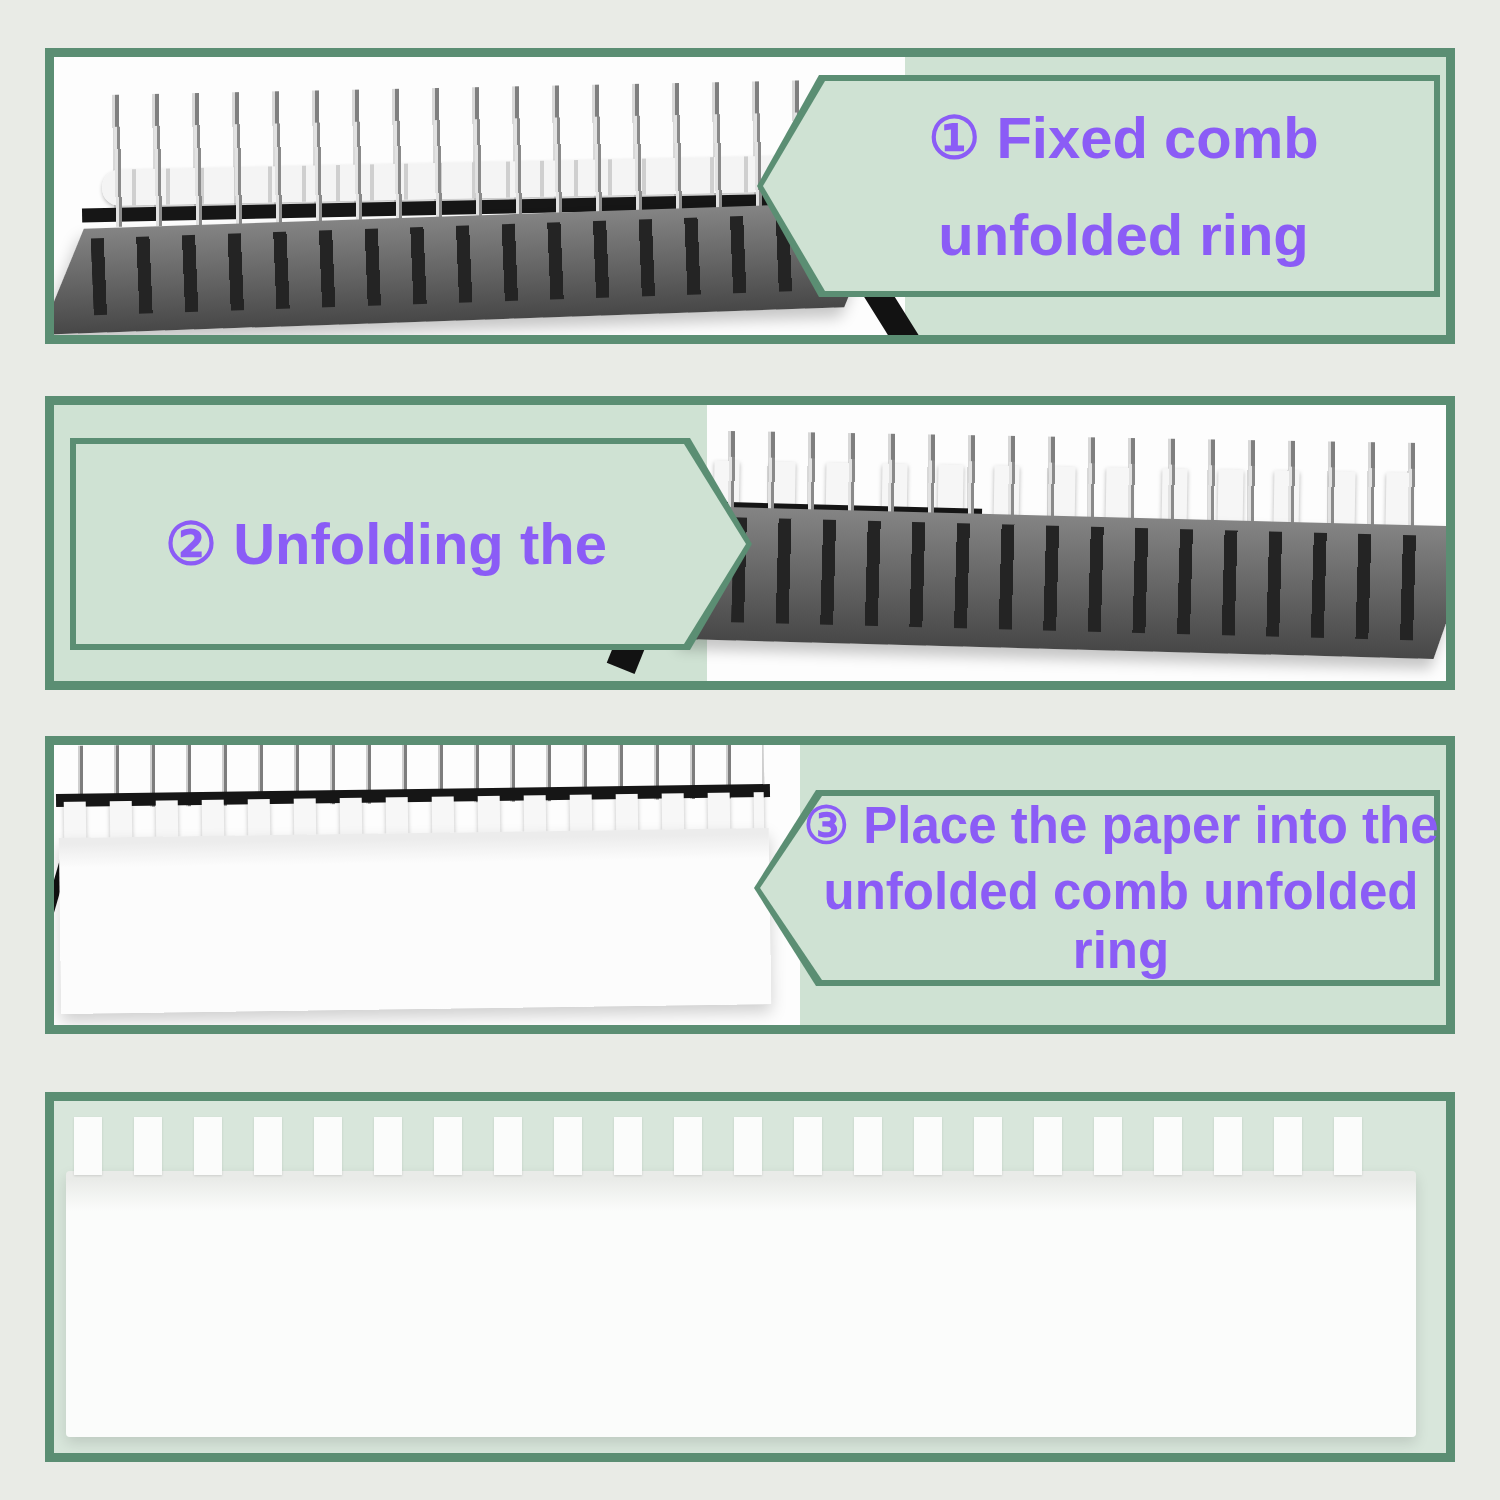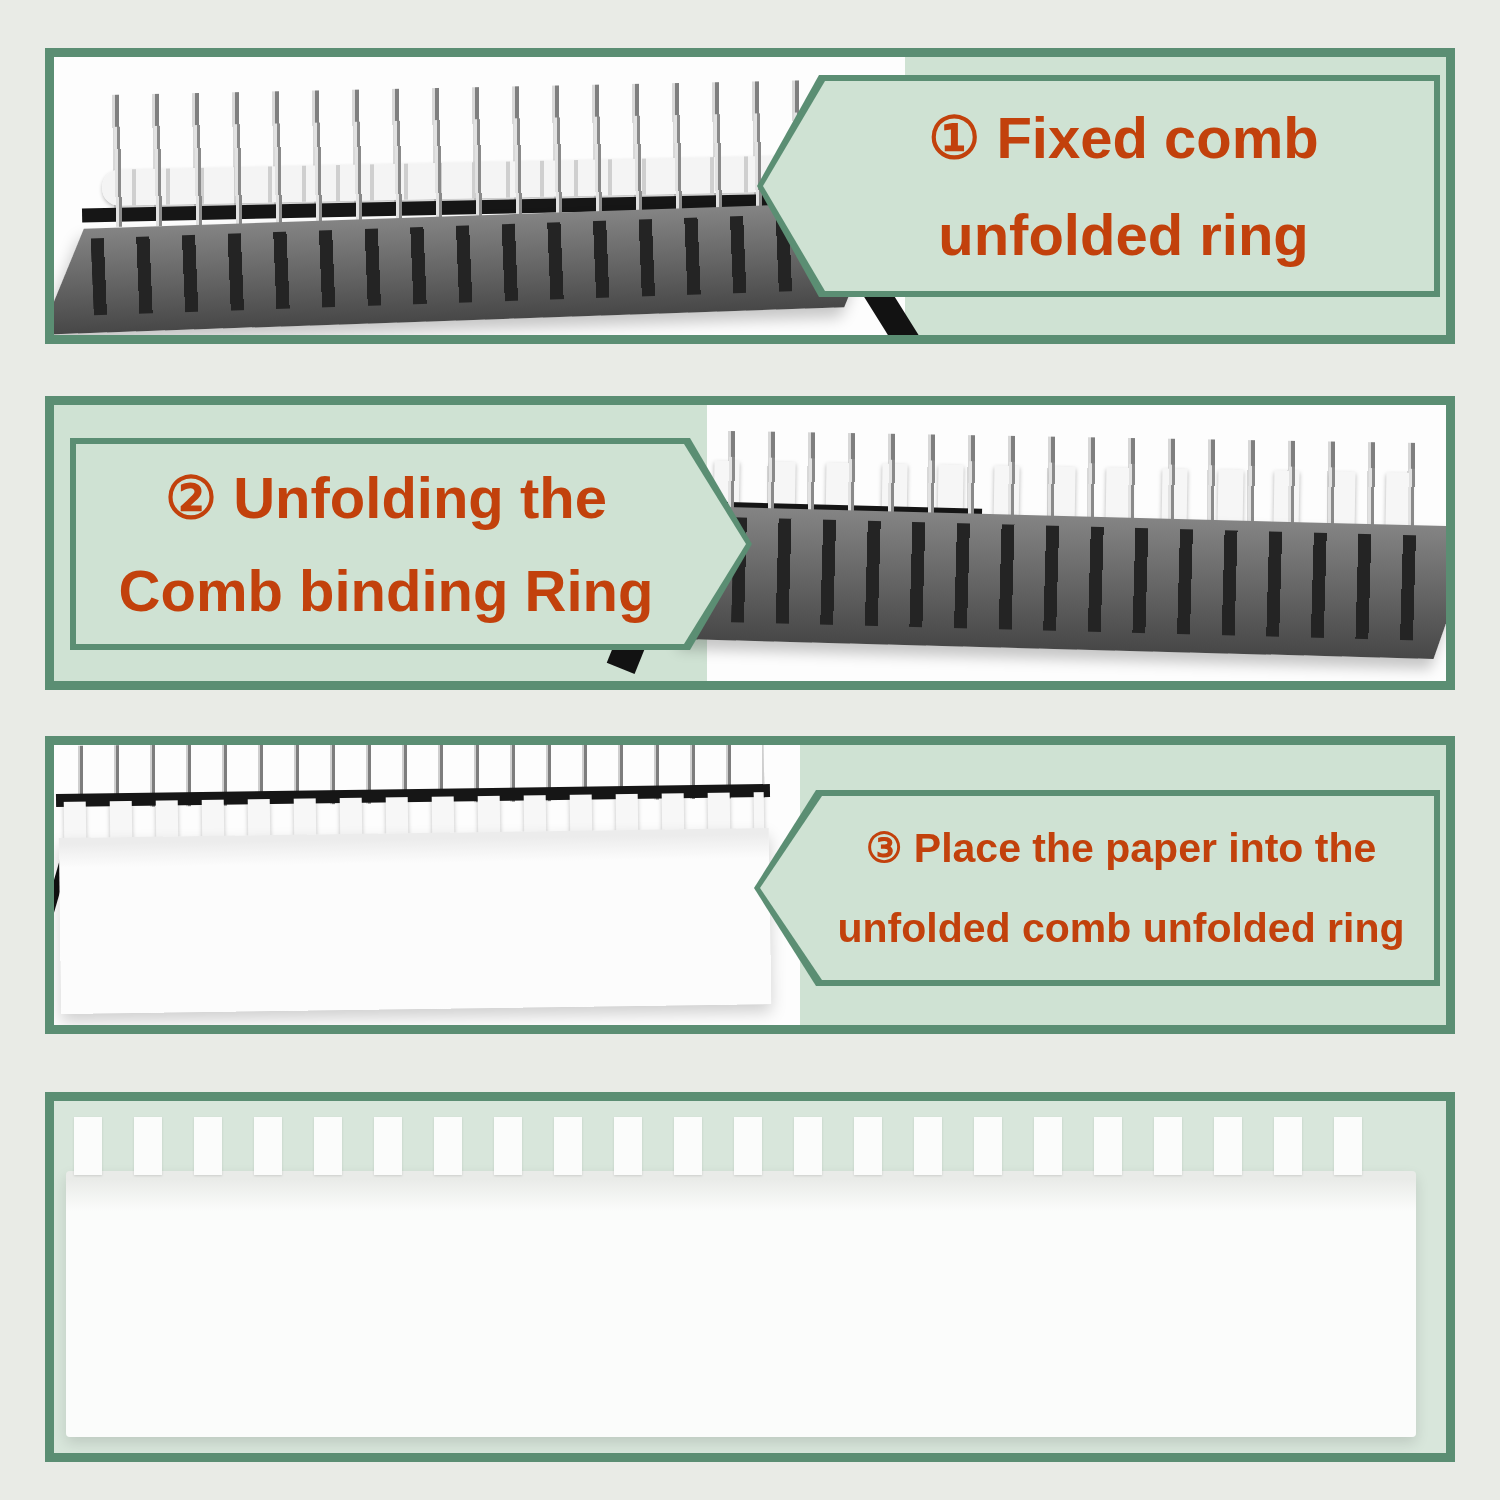--- a/index.html
+++ b/index.html
@@ -31,28 +31,28 @@
   .callout.point-left .shape-inner{
     clip-path:polygon(62px 0,100% 0,100% 100%,62px 100%,0 50%);
   }
   .callout.point-right .shape-outer,
   .callout.point-right .shape-inner{
     clip-path:polygon(0 0,calc(100% - 62px) 0,100% 50%,calc(100% - 62px) 100%,0 100%);
   }
   .callout .txt{
     position:absolute;inset:0;display:flex;flex-direction:column;
     justify-content:space-evenly;align-items:center;
-    color:#c2410c;font-weight:bold;text-align:center;
+    color:#8b5cf6;font-weight:bold;text-align:center;
   }
   #callout1{left:703px;top:18px;width:683px;height:222px;}
   #callout1 .txt{font-size:58px;padding-left:50px;}
   #callout2{left:16px;top:33px;width:682px;height:212px;}
   #callout2 .txt{font-size:58px;padding-right:50px;}
   #callout3{left:700px;top:45px;width:686px;height:196px;}
-  #callout3 .txt{font-size:41px;padding-left:48px;}
+  #callout3 .txt{font-size:51px;padding-left:48px;}
 
   
   .pins{
     position:absolute;
     background:repeating-linear-gradient(90deg,
       transparent 0 18px,#d8d8d8 18px 21px,#7f7f7f 21px 25px,transparent 25px 40px);
   }
   .pins.front{
     background:repeating-linear-gradient(90deg,
       transparent 0 6px,#e2e2e2 6px 9px,#8a8a8a 9px 12px,transparent 12px 40px);
@@ -168,21 +168,20 @@
         <div class="slots"></div>
       </div>
       <div class="machine-arm" id="p2-arm"></div>
     </div>
 
     <div class="callout point-right" id="callout2">
       <div class="shape-outer"></div>
       <div class="shape-inner"></div>
       <div class="txt">
         <div>② Unfolding the</div>
-        <div>Comb binding Ring</div>
       </div>
     </div>
   </div>
 
   <div class="panel" id="panel3">
     <div class="green-half"></div>
 
     <div>
       <div id="p3-rod"></div>
       <div class="pins" id="p3-pins"></div>

